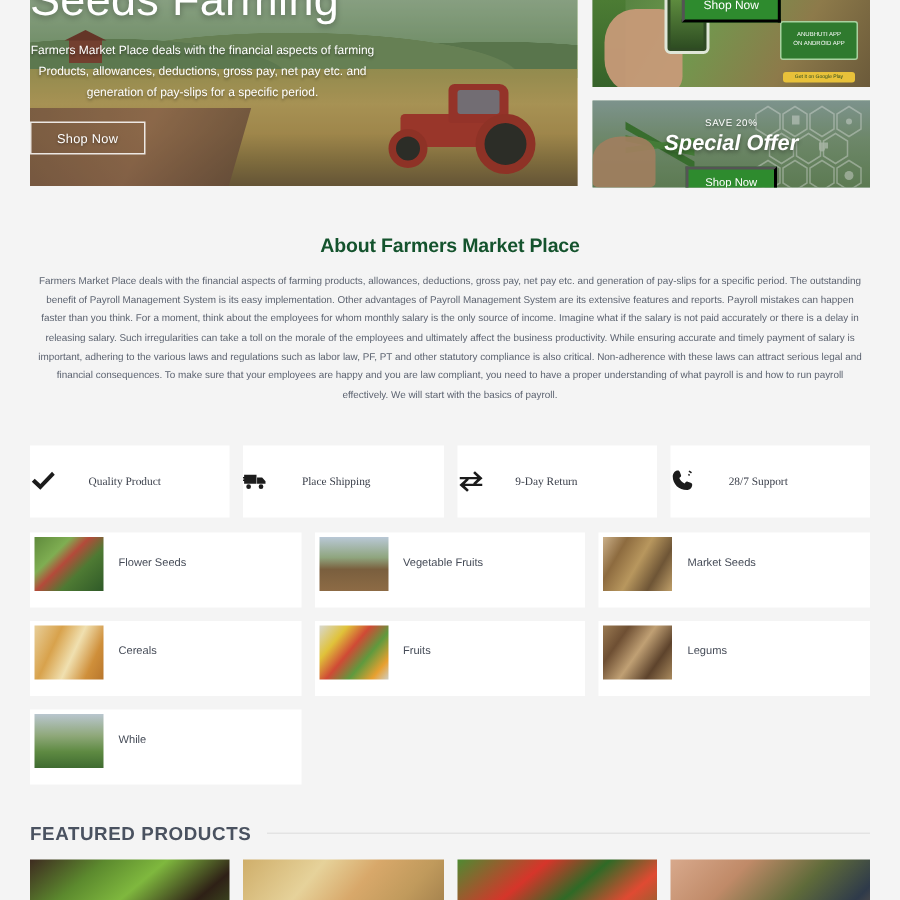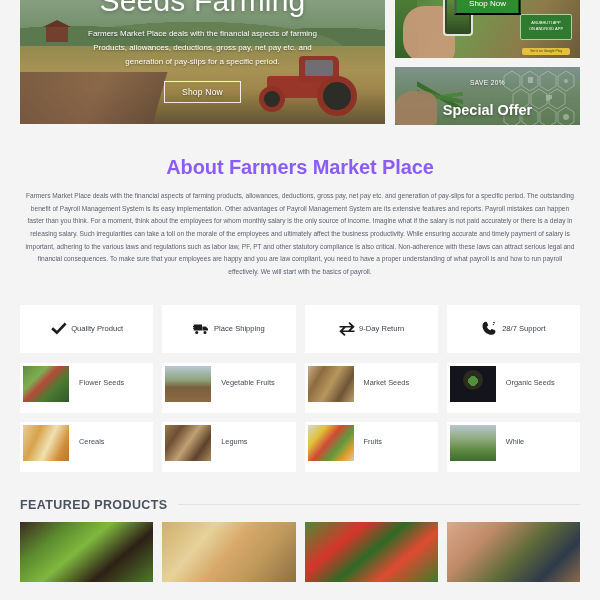--- a/index.html
+++ b/index.html
@@ -48,21 +48,21 @@
   }
   .hero-tractor { position:absolute; right:22px; bottom:8px; width:110px; height:62px; }
   .tr-body { position:absolute; left:14px; bottom:18px; width:70px; height:22px; background:#c2362c; border-radius:3px; }
   .tr-cab  { position:absolute; left:46px; bottom:34px; width:40px; height:26px; background:#bb332a; border-radius:4px 6px 2px 2px; }
   .tr-glass{ position:absolute; left:52px; bottom:40px; width:28px; height:16px; background:#7d9bb0; opacity:.75; border-radius:2px; }
   .tr-wheel-b { position:absolute; right:6px; bottom:0; width:40px; height:40px; border-radius:50%; background:#2f2a28; border:6px solid #b33127; }
   .tr-wheel-f { position:absolute; left:6px; bottom:4px; width:26px; height:26px; border-radius:50%; background:#2f2a28; border:5px solid #b33127; }
   .hero-scrim { position:absolute; inset:0; background:rgba(40,55,40,0.26); }
   .hero-inner {
     position:absolute; inset:0; display:flex; flex-direction:column;
-    align-items:center; justify-content:flex-start; text-align:center; color:#fff;
+    align-items:flex-start; justify-content:flex-start; text-align:center; color:#fff;
     padding-top:0;
   }
   .hero-title {
     font-size:30px; font-weight:400; line-height:1;
     margin-top:-14px; text-shadow:0 1px 4px rgba(0,0,0,.35); letter-spacing:.2px;
   }
   .hero-desc {
     font-size:8px; line-height:1.75; margin-top:11px; width:230px;
     text-shadow:0 1px 2px rgba(0,0,0,.45);
   }
@@ -116,50 +116,50 @@
       linear-gradient(30deg, transparent 46%, #3f7a33 47% 53%, transparent 54%);
   }
   .promo-b .hand2 {
     position:absolute; left:0; bottom:0; width:42px; height:34px;
     background:#c08f6e; border-radius:45% 35% 10% 10%; opacity:.9;
   }
   .hexgrid { position:absolute; right:0; top:0; width:82px; height:58px; opacity:.55; }
   .promo-b .scrim { position:absolute; inset:0; background:rgba(30,50,30,.18); }
   .promo-b .txt { position:absolute; inset:0; text-align:center; color:#fff; }
   .save-line { font-size:6.5px; margin-top:12px; letter-spacing:.4px; text-shadow:0 1px 2px rgba(0,0,0,.4); }
-  .offer-line { font-size:14.5px; font-weight:bold; margin-top:16px; text-shadow:0 1px 3px rgba(0,0,0,.4); }
+  .offer-line { font-size:14.5px; font-weight:bold; margin-top:2px; text-shadow:0 1px 3px rgba(0,0,0,.4);font-style:italic; }
   .promo-b .shop2 {
     display:inline-block; margin-top:7px; background:#2e8b2e; color:#fff;
     font-size:7.5px; padding:4px 11px;
   }
 
   
   .about { padding:28px 20px 0; text-align:center; }
-  .about h2 { font-size:20px; color:#8b5cf6; font-weight:bold; letter-spacing:-.1px; }
+  .about h2 { font-size:13px; color:#14532d; font-weight:bold; letter-spacing:-.1px; }
   .about p {
     margin:11px auto 0; width:555px; font-size:6.6px; line-height:1.92;
     color:#5c6370; text-align:center;
   }
 
   
   .features { display:flex; gap:9px; padding:26px 20px 0; }
   .feat {
     flex:1; height:48px; background:#fff; display:flex; align-items:center;
-    justify-content:center; gap:3px;
+    justify-content:flex-start; gap:21px;font-family:Liberation Serif, serif;
   }
   .feat-ico { width:18px; height:18px; color:#1c1c1c; display:flex; align-items:center; justify-content:center; }
   .feat-ico svg { width:18px; height:18px; fill:currentColor; }
   .feat-label { font-size:7.6px; color:#3a3f4a; }
 
   
   .sec-head { display:flex; align-items:center; gap:10px; padding:0 20px; margin-top:26px; }
   .sec-head h3 { font-size:12.5px; font-weight:bold; color:#4a5260; letter-spacing:.4px; white-space:nowrap; }
   .sec-rule { flex:1; height:1px; background:#e3e3e3; }
 
-  .cat-grid { display:grid; grid-template-columns:repeat(4,1fr); gap:9px; padding:10px 20px 0; }
+  .cat-grid { display:grid; grid-template-columns:repeat(3,1fr); gap:9px; padding:10px 20px 0; }
   .cat-card { background:#fff; height:50px; display:flex; align-items:flex-start; }
   .cat-thumb { width:46px; height:36px; flex:none; margin:3px 0 0 3px; background-size:cover; }
   .cat-name { font-size:7.4px; color:#454b57; margin:15px 0 0 10px; }
 
   .t-flower { background: linear-gradient(135deg,#5f8a3c 0%,#7fae52 30%,#b44a3a 45%,#4e7a33 65%,#2f5a28 100%); }
   .t-veg    { background: linear-gradient(180deg,#b9c8d6 0%,#8fa57e 38%,#7a5f3e 60%,#8d6b45 100%); }
   .t-grain  { background: linear-gradient(120deg,#cbb089 0%,#8d6b3f 25%,#b8975e 50%,#6e5536 75%,#c0a06a 100%); }
   .t-organic{ background:#14141c; position:relative; }
   .t-organic:after{
     content:""; position:absolute; left:50%; top:4px; transform:translateX(-50%);
@@ -312,34 +312,30 @@
     </div>
     <div class="cat-card">
       <div class="cat-thumb t-veg"></div>
       <div class="cat-name">Vegetable Fruits</div>
     </div>
     <div class="cat-card">
       <div class="cat-thumb t-grain"></div>
       <div class="cat-name">Market Seeds</div>
     </div>
     <div class="cat-card">
-      <div class="cat-thumb t-organic"></div>
-      <div class="cat-name">Organic Seeds</div>
-    </div>
-    <div class="cat-card">
       <div class="cat-thumb t-cereal"></div>
       <div class="cat-name">Cereals</div>
     </div>
     <div class="cat-card">
+      <div class="cat-thumb t-fruit"></div>
+      <div class="cat-name">Fruits</div>
+    </div>
+    <div class="cat-card">
       <div class="cat-thumb t-legum"></div>
       <div class="cat-name">Legums</div>
-    </div>
-    <div class="cat-card">
-      <div class="cat-thumb t-fruit"></div>
-      <div class="cat-name">Fruits</div>
     </div>
     <div class="cat-card">
       <div class="cat-thumb t-cotton"></div>
       <div class="cat-name">While</div>
     </div>
   </div>
 
   <div class="sec-head">
     <h3>FEATURED PRODUCTS</h3>
     <div class="sec-rule"></div>

